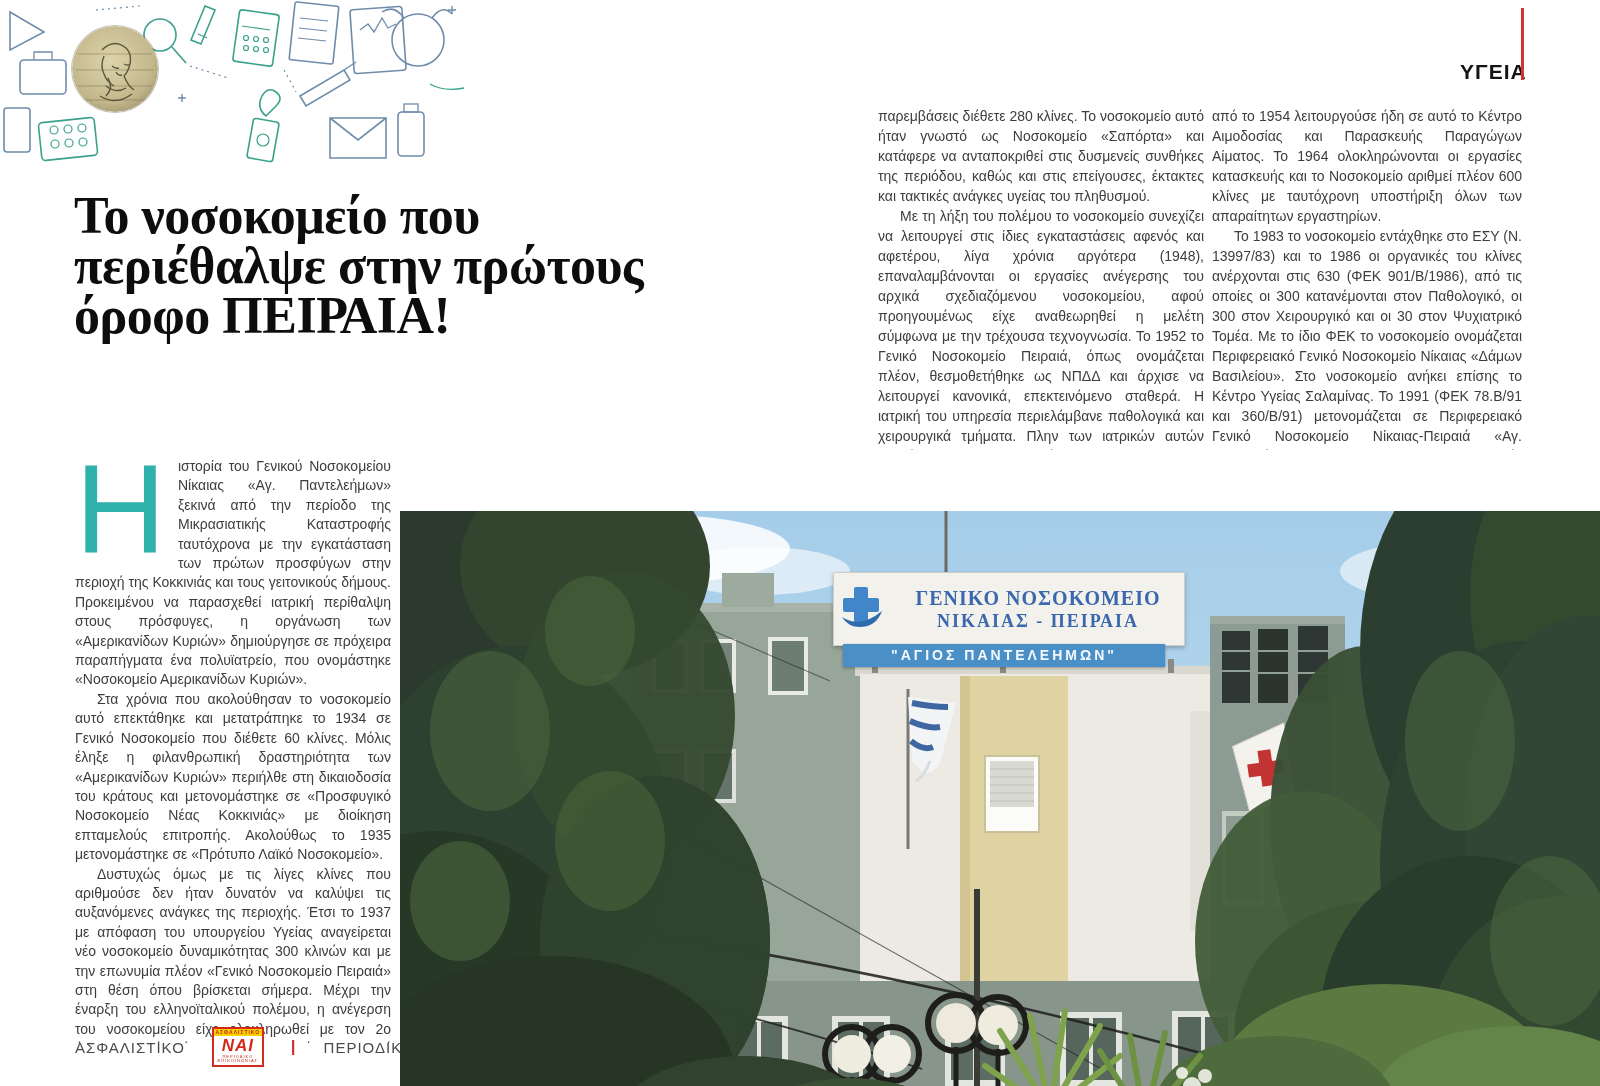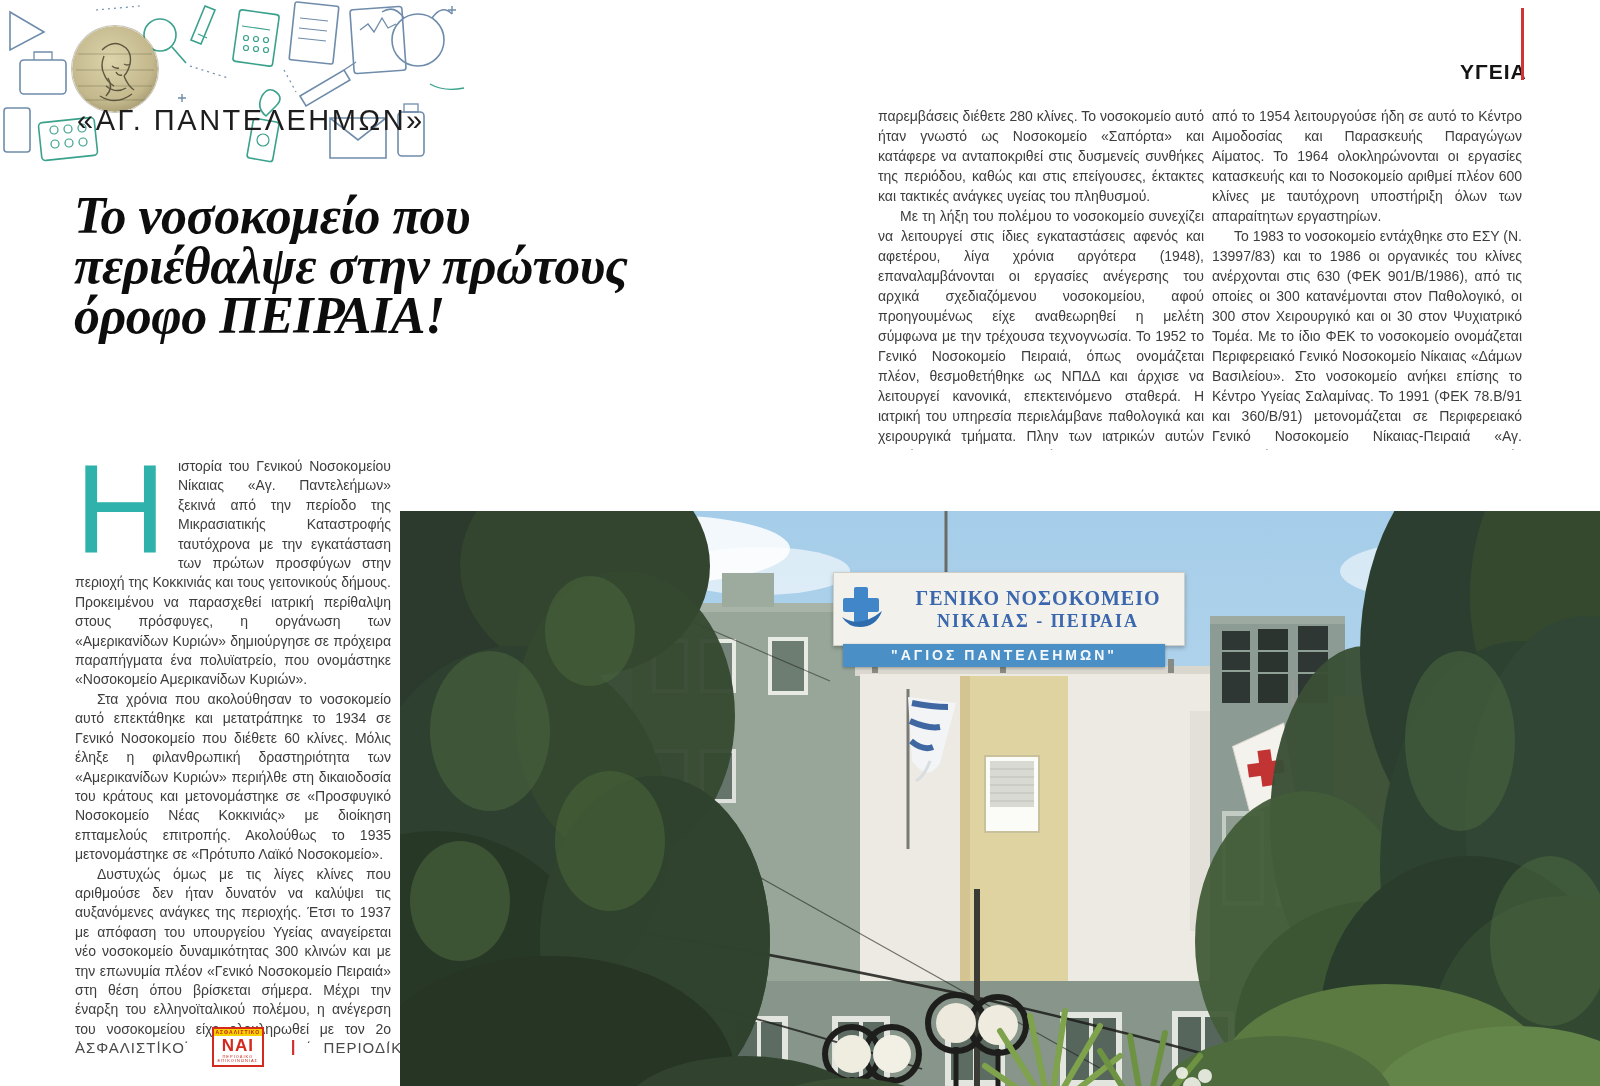--- a/index.html
+++ b/index.html
@@ -7,41 +7,41 @@
         font-family:"Liberation Sans",sans-serif;}
   
   .doodle-band{position:absolute;left:0;top:0;width:470px;height:170px;}
   .portrait{position:absolute;left:72px;top:26px;width:86px;height:86px;border-radius:50%;
             overflow:hidden;box-shadow:0 0 0 1px rgba(90,80,50,.35);}
   
   .kicker{position:absolute;left:77px;top:102px;color:#1d1d1d;font-size:29px;line-height:37px;
           letter-spacing:2.5px;font-weight:400;}
   .headline{position:absolute;left:74px;top:191px;width:680px;color:#0d0d0d;
             font-family:"Liberation Serif",serif;font-weight:700;font-size:52px;line-height:50px;
-            letter-spacing:-0.5px;font-style:italic;}
+            letter-spacing:-0.5px;}
   
   .bodycol{position:absolute;color:#3d3d3d;font-size:14px;line-height:19.4px;text-align:justify;
            overflow:hidden;}
   .bodycol p{margin:0;text-indent:22px;}
   .bodycol p.noindent{text-indent:0;}
   #col-left{left:75px;top:457px;width:316px;height:586px;}
   #col-mid{left:878px;top:106px;width:326px;height:344px;line-height:20px;}
   #col-right{left:1212px;top:106px;width:310px;height:344px;line-height:20px;}
   .dropcap{float:left;color:#2fb2ab;font-size:126px;line-height:97px;height:97px;
            margin:3px 12px 0 0;font-weight:400;}
   
   .section-label{position:absolute;left:1460px;top:60px;font-size:21px;font-weight:700;
                  letter-spacing:1px;color:#141414;}
   .section-rule{position:absolute;left:1521px;top:8px;width:3px;height:72px;background:#cf3535;}
   
   .footer{position:absolute;left:75px;top:1028px;height:38px;display:flex;align-items:center;
           gap:27px;color:#4a4a4a;font-size:15px;letter-spacing:1px;z-index:1;}
   .nai-logo{width:48px;border:2px solid #d42a1e;background:#fff;text-align:center;line-height:1;}
   .nai-top{background:#f8d303;color:#c42318;font-size:5px;font-weight:700;padding:1px 0;}
-  .nai-main{color:#d42a1e;font-weight:700;font-size:17px;letter-spacing:1px;padding:1px 0 0 0;}
+  .nai-main{color:#d42a1e;font-weight:700;font-size:17px;letter-spacing:1px;padding:1px 0 0 0;font-style:italic;}
   .nai-bottom{color:#c42318;font-size:4px;padding:1px 0 2px 0;}
   .red-sep{color:#d23030;font-weight:700;font-size:17px;}
   
   .photo{position:absolute;left:400px;top:467px;width:1200px;height:619px;overflow:hidden;z-index:5;margin-top:44px;}
   .photo svg{position:absolute;left:0;top:0;}
   .photo-sign{position:absolute;left:433px;top:61px;width:350px;height:72px;background:#f2f1ec;
               border:1px solid #cfcec6;box-shadow:0 2px 4px rgba(0,0,0,.25);display:flex;
               align-items:center;z-index:3;}
   .sign-text{flex:1;text-align:center;color:#3a67ae;font-family:"Liberation Serif",serif;
              font-weight:700;}
@@ -143,21 +143,20 @@
             <line x1="12" y1="74" x2="74" y2="74"></line>
         </g>
       </svg>
     </div>
   </div>
 
   <div class="section-label">ΥΓΕΙΑ</div>
   <div class="section-rule"></div>
 
   <div class="kicker">
-    <div>«ΑΓ. ΠΑΝΤΕΛΕΗΜΩΝ»</div>
   </div>
 
   <div class="headline">
     <div>Το νοσοκομείο που</div>
     <div>περιέθαλψε στην πρώτους</div>
     <div>όροφο ΠΕΙΡΑΙΑ!</div>
   </div>
 
   <div class="bodycol" id="col-left">
     <p class="noindent"><span class="dropcap">Η</span><span>ιστορία του Γενικού Νοσοκομείου Νίκαιας «Αγ. Παντελεήμων» ξεκινά από την περίοδο της Μικρασιατικής Καταστροφής ταυτόχρονα με την εγκατάσταση των πρώτων προσφύγων στην περιοχή της Κοκκινιάς και τους γειτονικούς δήμους. Προκειμένου να παρασχεθεί ιατρική περίθαλψη στους πρόσφυγες, η οργάνωση των «Αμερικανίδων Κυριών» δημιούργησε σε πρόχειρα παραπήγματα ένα πολυϊατρείο, που ονομάστηκε «Νοσοκομείο Αμερικανίδων Κυριών».</span></p>

